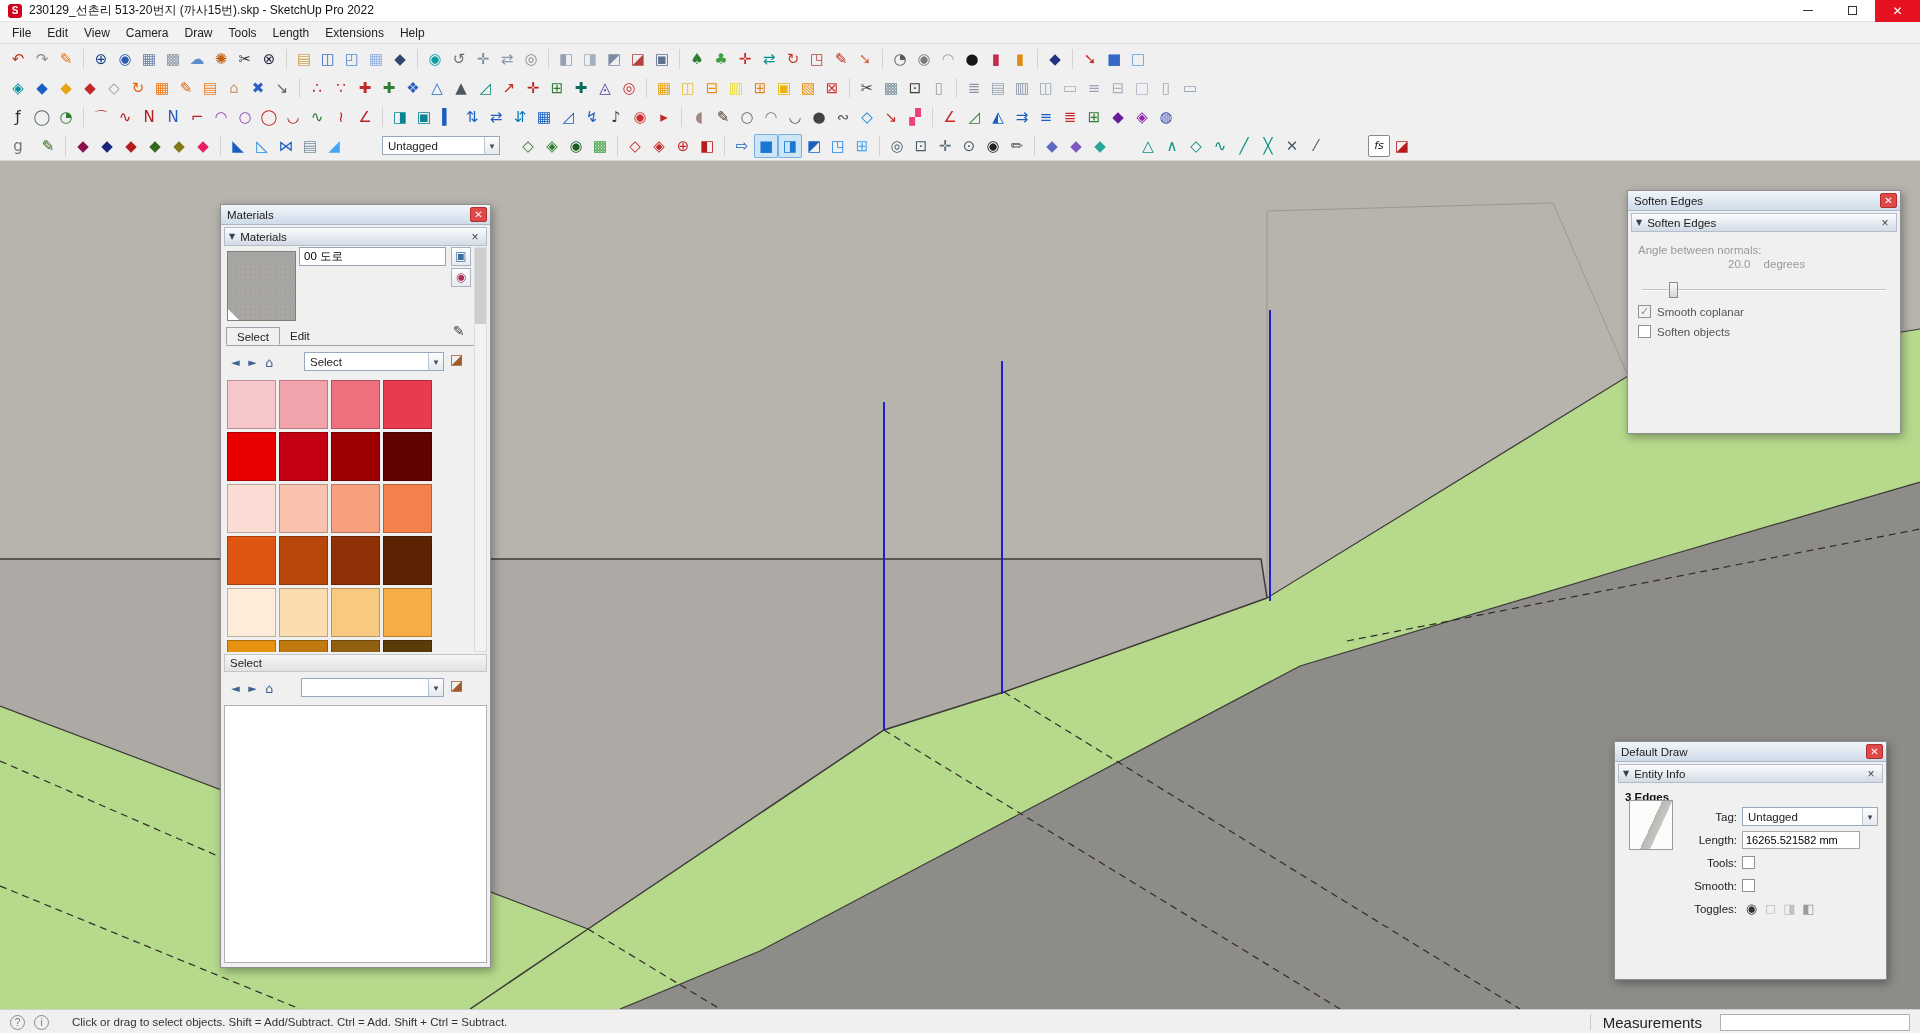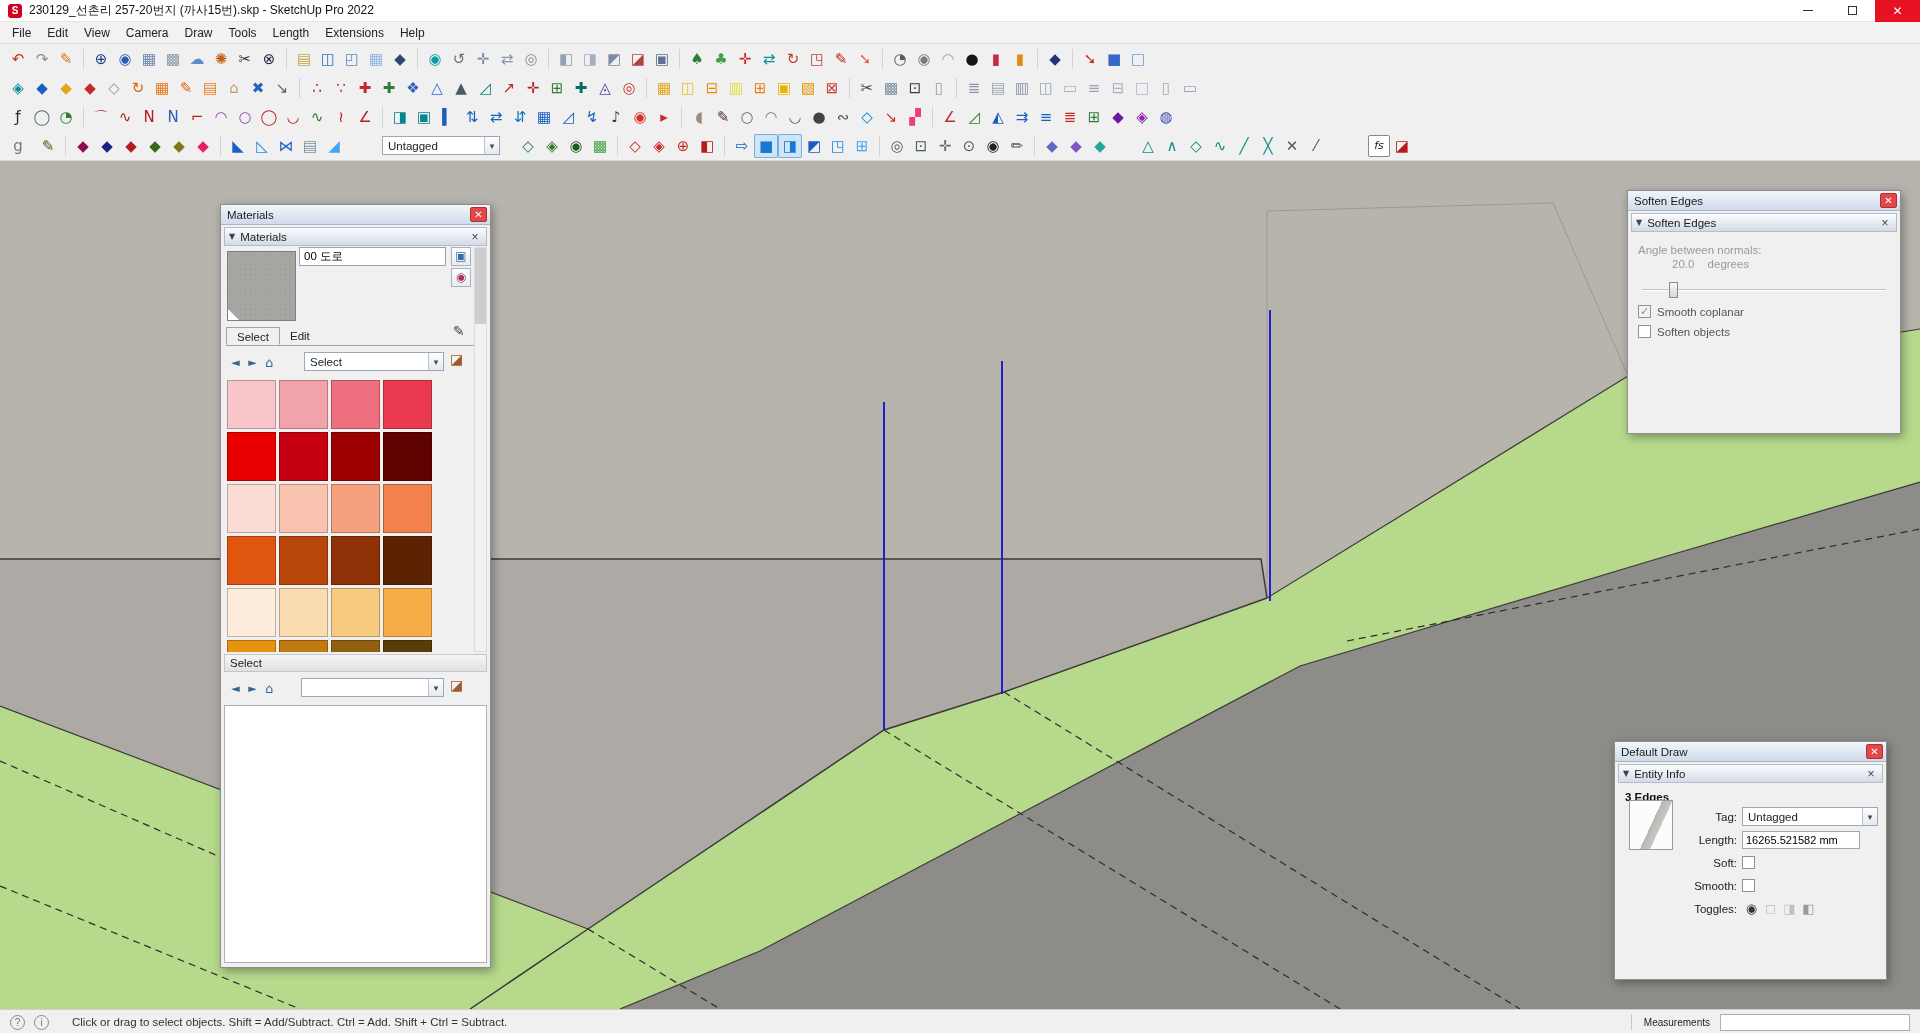--- a/index.html
+++ b/index.html
@@ -65,21 +65,21 @@
 .swatch-grid{position:absolute;left:6px;top:175px;width:208px;height:272px;overflow:hidden;display:grid;grid-template-columns:repeat(4,49px);grid-auto-rows:49px;gap:3px}
 .swatch{border:1px solid rgba(0,0,0,.25)}
 .mat-scroll{position:absolute;right:3px;top:42px;width:13px;height:405px;background:#f2f2f2;border:1px solid #dcdcdc}
 .mat-scroll .thumb{position:absolute;left:0;top:0;width:11px;height:76px;background:#cdcdcd}
 .sel2-header{position:absolute;left:3px;top:449px;right:3px;height:18px;background:linear-gradient(#f6f6f6,#e1e1e1);border:1px solid #c6c6c6;font-size:11.5px;padding:0 5px;line-height:16px;color:#222}
 .mat-list{position:absolute;left:3px;top:500px;right:3px;bottom:4px;background:#fff;border:1px solid #b0b0b0}
 
 
 #soften-panel{left:1627px;top:190px;width:274px;height:244px}
 .sf-label{margin:12px 10px 2px;font-size:11.5px;color:#9a9a9a}
-.sf-val{font-size:11.5px;color:#9a9a9a;margin-left:44px}
+.sf-val{font-size:11.5px;color:#9a9a9a;margin-left:100px}
 .sf-val .u{margin-left:10px}
 .sf-slider{position:relative;margin:12px 14px 0;height:16px}
 .sf-track{position:absolute;left:0;right:0;top:7px;height:2px;background:#c4c4c4;border-bottom:1px solid #fff}
 .sf-thumb{position:absolute;left:11%;top:0;width:9px;height:16px;background:linear-gradient(#f8f8f8,#d6d6d6);border:1px solid #8a8a8a}
 .cb-row{display:flex;align-items:center;margin:7px 10px 0;font-size:11.5px;color:#555}
 .cb{width:13px;height:13px;border:1px solid #919191;background:#fff;margin-right:6px;font-size:11px;line-height:11px;text-align:center;color:#8f8f8f;flex:0 0 auto}
 .cb.checked::after{content:"✓"}
 .cb.disabled{background:#f1f1f1}
 
 
@@ -90,29 +90,29 @@
 .ei-label{width:60px;text-align:right;margin-right:5px;color:#222;flex:0 0 auto}
 .ei-combo{width:138px}
 .ei-input{width:118px;height:18px;border:1px solid #a6a6a6;background:#fff;font-size:11px;padding:0 3px;font-family:inherit}
 .tgl{width:19px;text-align:center;font-size:13px;font-family:"DejaVu Sans",sans-serif}
 
 
 .statusbar{height:25px;background:#f0f0f0;border-top:1px solid #cfcfcf;display:flex;align-items:center;padding:0 10px}
 .sb-circle{width:15px;height:15px;border:1px solid #8a8a8a;border-radius:50%;color:#777;font-size:10px;line-height:13px;text-align:center;margin-right:9px;flex:0 0 auto}
 .sb-hint{font-size:11.5px;color:#333;margin-left:14px;white-space:nowrap}
 .sb-sep{width:1px;height:16px;background:#c8c8c8;margin:0 12px}
-.sb-mlabel{font-size:10px;color:#222;margin-right:10px}
+.sb-mlabel{font-size:15px;color:#222;margin-right:18px}
 .sb-minput{width:190px;height:17px;border:1px solid #b0b0b0;background:#fff;font-family:inherit}
 </style>
 </head>
 <body>
 
 <div class="titlebar">
   <div class="app-icon">S</div>
-  <div class="title-text">230129_선촌리 257-20번지 (까사15번).skp - SketchUp Pro 2022</div>
+  <div class="title-text">230129_선촌리 513-20번지 (까사15번).skp - SketchUp Pro 2022</div>
   <div class="flex1"></div>
   <div class="win-btn">
       <span class="win-min-glyph"></span>
     </div>
   <div class="win-btn">
       <span class="win-max-glyph"></span>
     </div>
   <div class="win-btn close">✕</div>
 </div>
 
@@ -508,21 +508,21 @@
     <span class="combo ei-combo">
       <span class="combo-text">Untagged</span>
       <span class="combo-arrow">▾</span>
     </span>
   </div>
   <div class="ei-row">
     <span class="ei-label">Length:</span>
     <input class="ei-input" value="16265.521582 mm" style="">
   </div>
   <div class="ei-row">
-    <span class="ei-label">Soft:</span>
+    <span class="ei-label">Tools:</span>
     <span class="cb"></span>
   </div>
   <div class="ei-row">
     <span class="ei-label">Smooth:</span>
     <span class="cb"></span>
   </div>
   <div class="ei-row">
     <span class="ei-label">Toggles:</span>
     <span style="display:flex">
         <span class="tgl" style="color: rgb(51, 51, 51);">◉</span>

